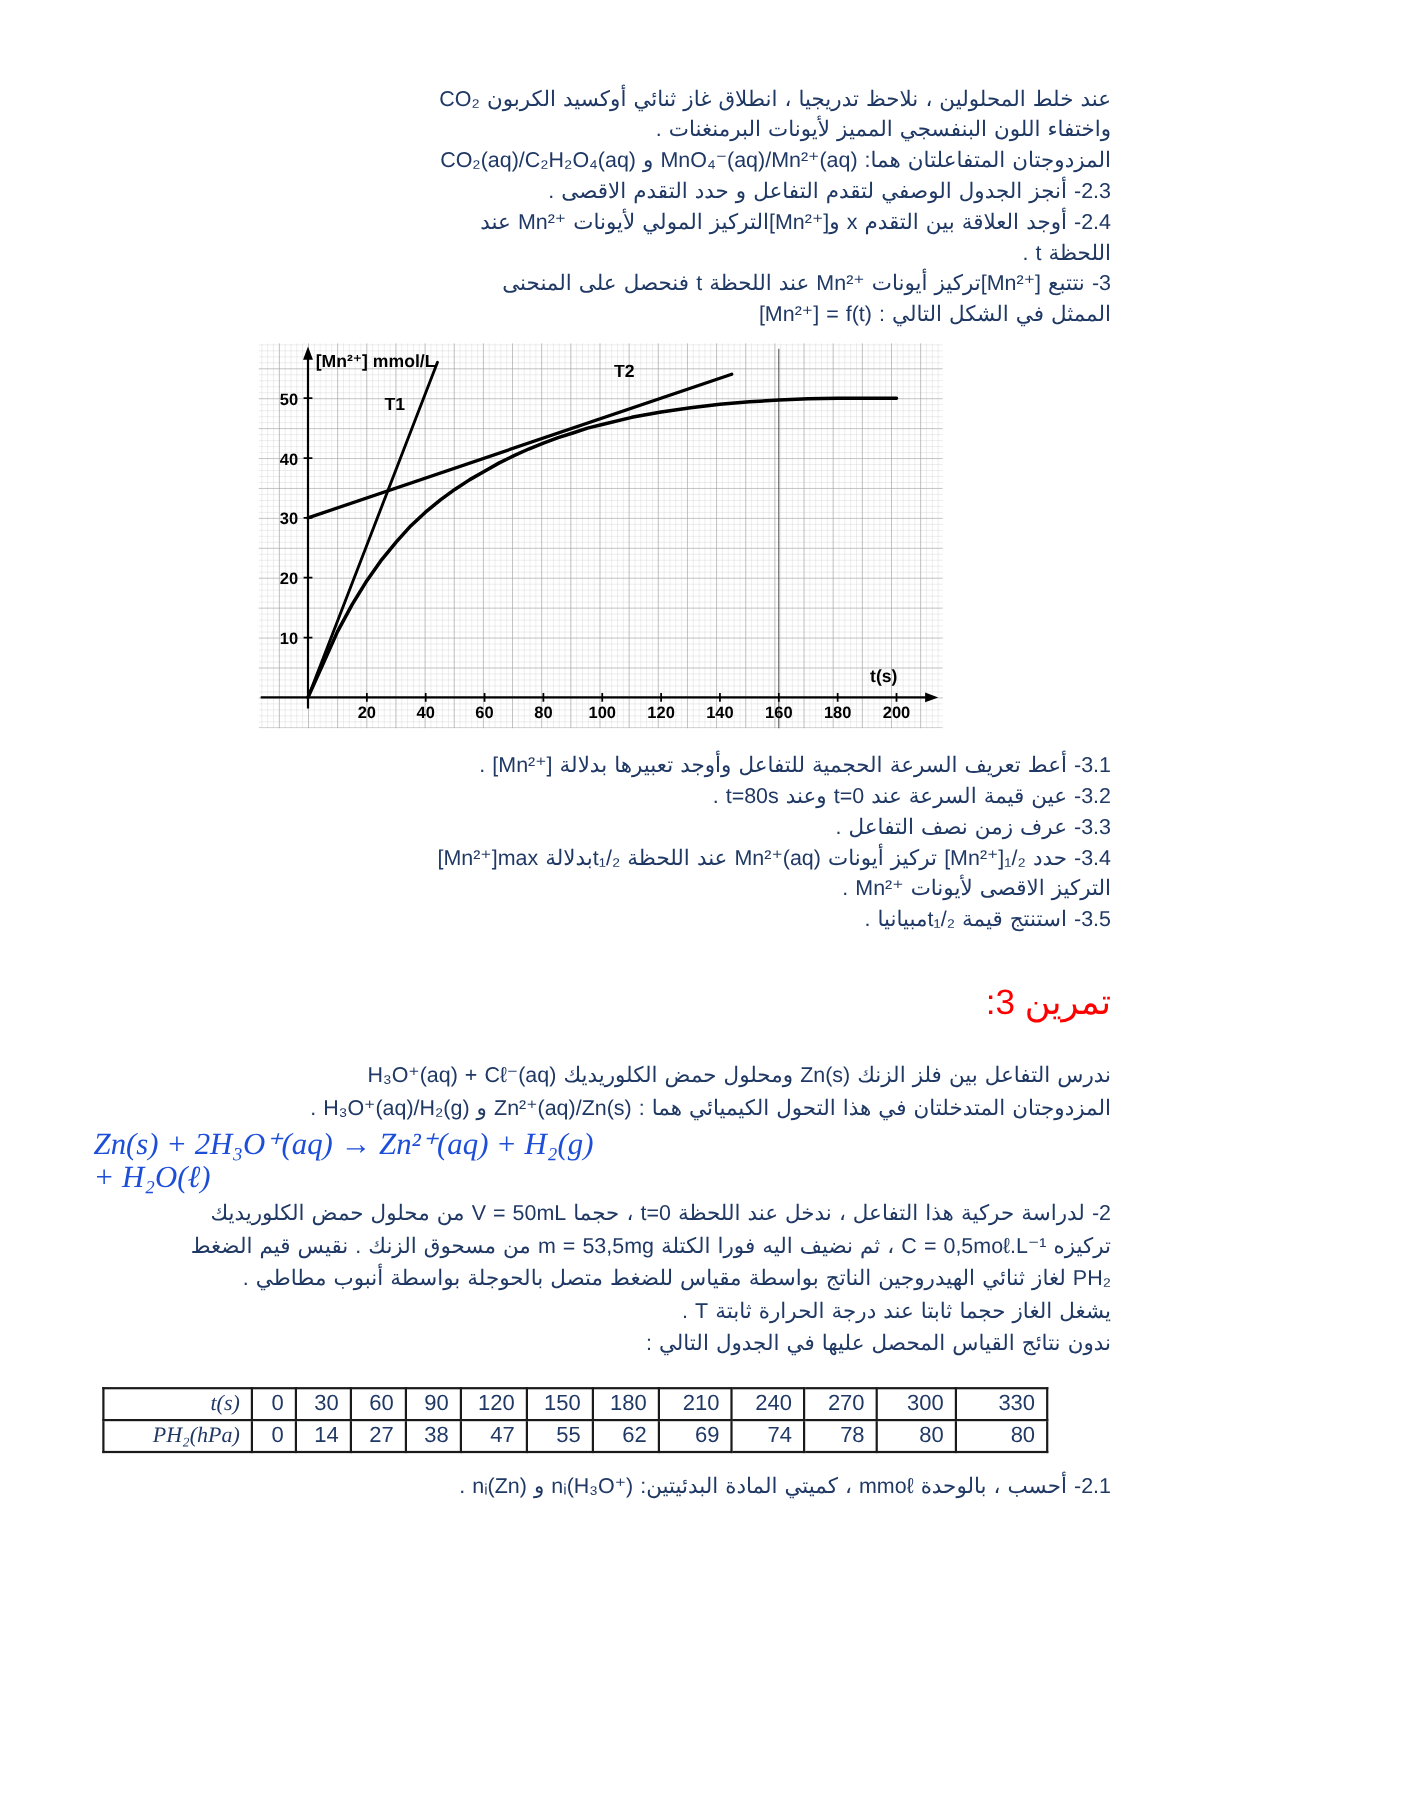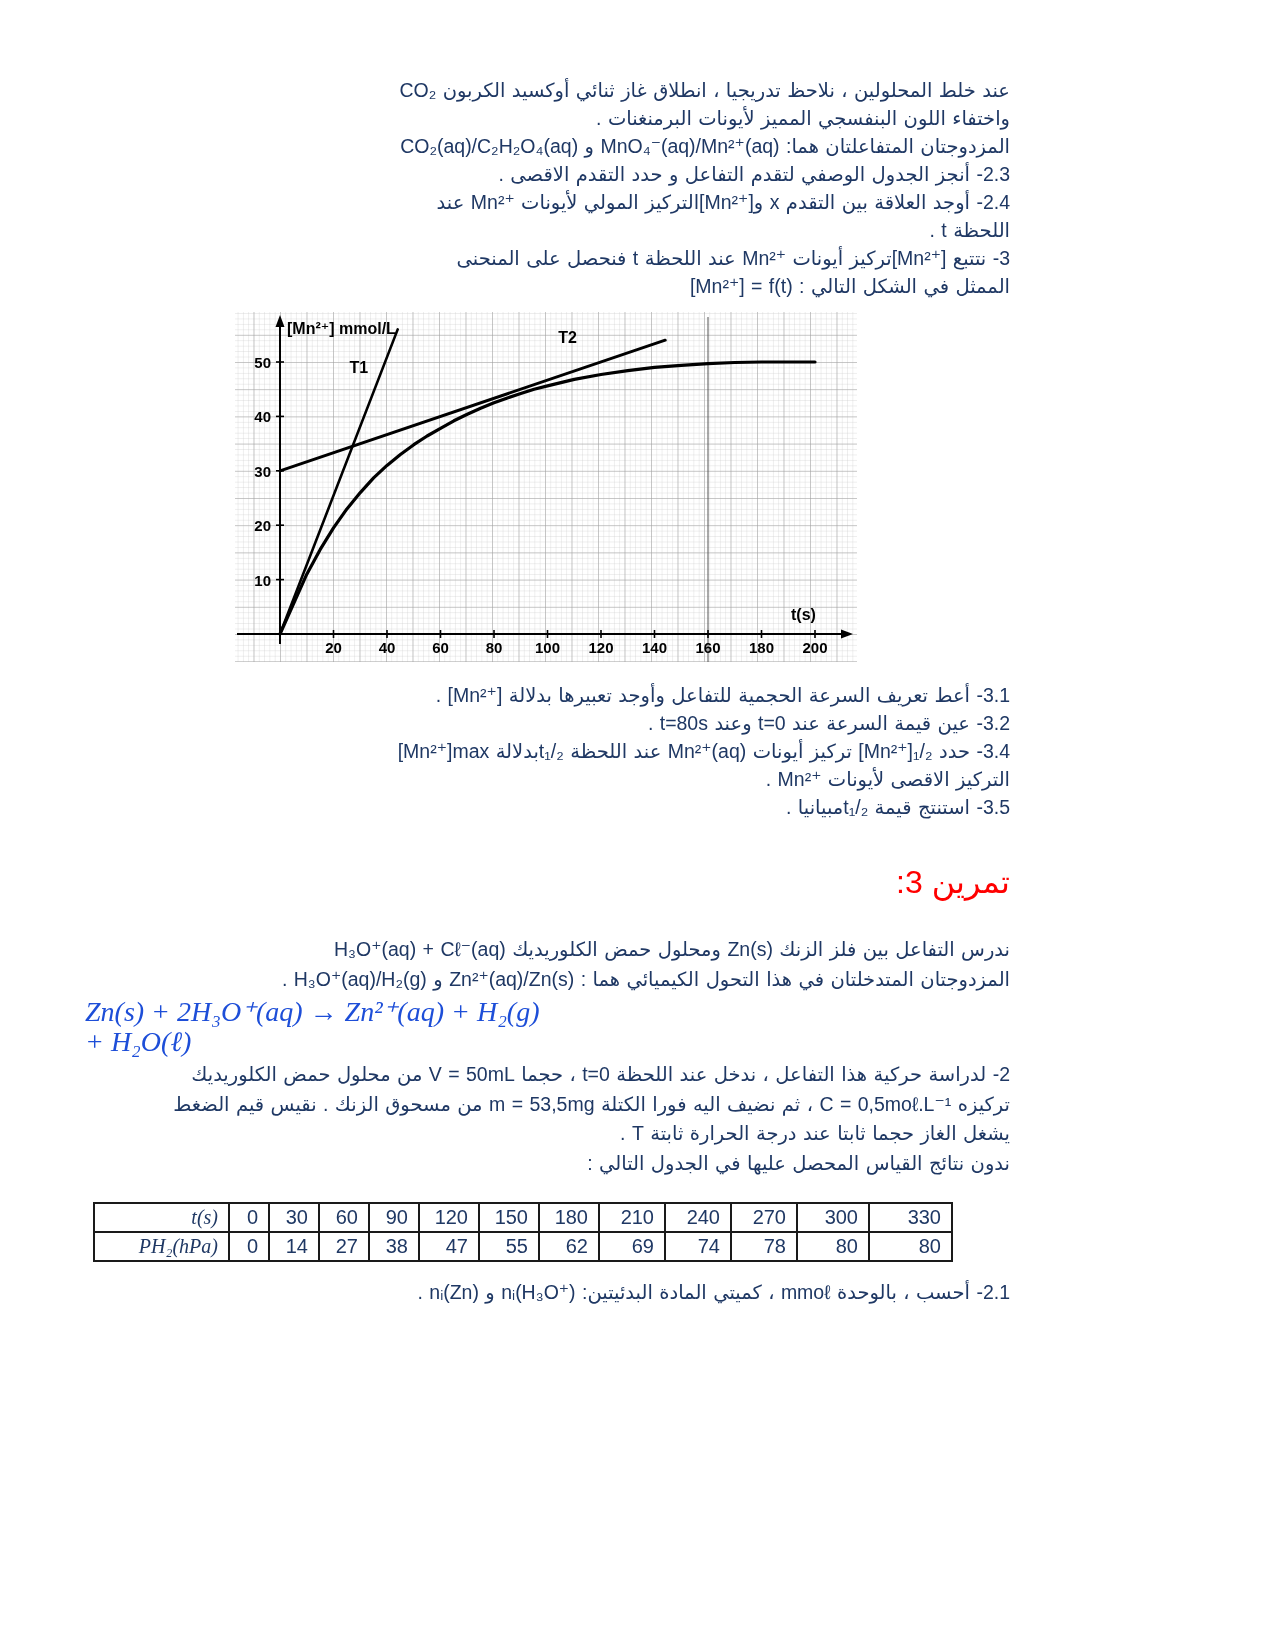--- a/index.html
+++ b/index.html
@@ -114,33 +114,35 @@
           <text x="114.55" y="60.879999999999995" class="curve-label">T1</text>
           <text x="323.2" y="30.95999999999998" class="curve-label">T2</text>
           <text x="52" y="22" class="chart-title">[Mn²⁺] mmol/L</text>
           <text x="556" y="308" class="chart-title">t(s)</text>
         </g>
     </svg>
   </div>
 
   <p class="line">3.1- أعط تعريف السرعة الحجمية للتفاعل وأوجد تعبيرها بدلالة ⁦[Mn²⁺]⁩ .</p>
   <p class="line">3.2- عين قيمة السرعة عند t=0 وعند t=80s .</p>
+  <p class="line">3.3- عرف زمن نصف التفاعل .</p>
   <p class="line">3.4- حدد ⁦[Mn²⁺]₁/₂⁩ تركيز أيونات ⁦Mn²⁺(aq)⁩ عند اللحظة t₁/₂بدلالة ⁦[Mn²⁺]max⁩</p>
   <p class="line">التركيز الاقصى لأيونات ⁦Mn²⁺⁩ .</p>
   <p class="line">3.5- استنتج قيمة t₁/₂مبيانيا .</p>
 
   <h2 class="ex3-heading">تمرين 3:</h2>
 
   <p class="line lh30">ندرس التفاعل بين فلز الزنك Zn(s) ومحلول حمض الكلوريديك ⁦H₃O⁺(aq) + Cℓ⁻(aq)⁩</p>
   <p class="line lh30">المزدوجتان المتدخلتان في هذا التحول الكيميائي هما : ⁦Zn²⁺(aq)/Zn(s)⁩ و ⁦H₃O⁺(aq)/H₂(g)⁩ .</p>
 
   <div class="equation">Zn(s) + 2H₃O⁺(aq) → Zn²⁺(aq) + H₂(g) + H₂O(ℓ)</div>
 
   <p class="line lh30">2- لدراسة حركية هذا التفاعل ، ندخل عند اللحظة t=0 ، حجما ⁦V = 50mL⁩ من محلول حمض الكلوريديك</p>
   <p class="line lh30">تركيزه ⁦C = 0,5moℓ.L⁻¹⁩ ، ثم نضيف اليه فورا الكتلة ⁦m = 53,5mg⁩ من مسحوق الزنك . نقيس قيم الضغط</p>
+  <p class="line lh30">⁦PH₂⁩ لغاز ثنائي الهيدروجين الناتج بواسطة مقياس للضغط متصل بالحوجلة بواسطة أنبوب مطاطي .</p>
   <p class="line lh30">يشغل الغاز حجما ثابتا عند درجة الحرارة ثابتة T .</p>
   <p class="line lh30">ندون نتائج القياس المحصل عليها في الجدول التالي :</p>
 
   <table class="results">
     <colgroup>
       <col style="width:135px">
         <col style="width:40px">
         <col style="width:50px">
         <col style="width:50px">
       <col style="width:50px">

